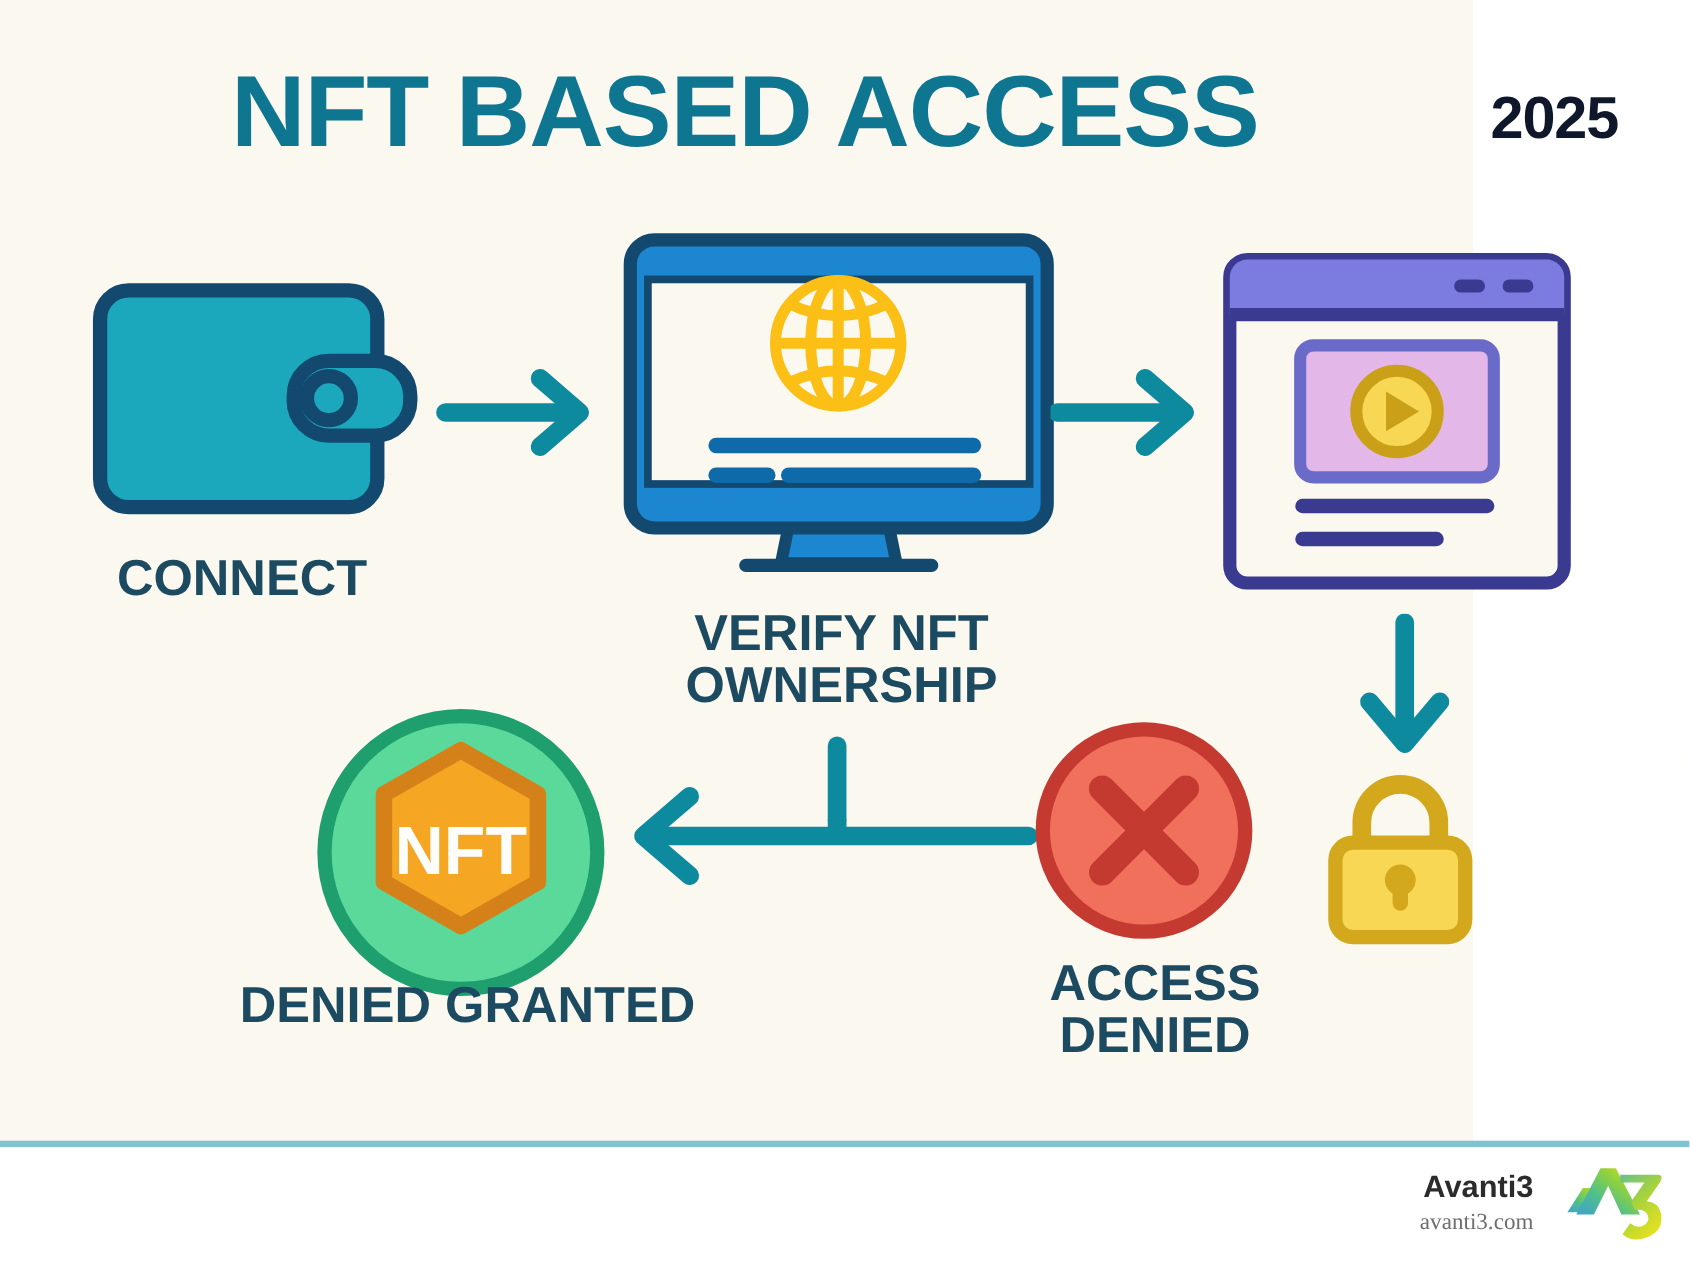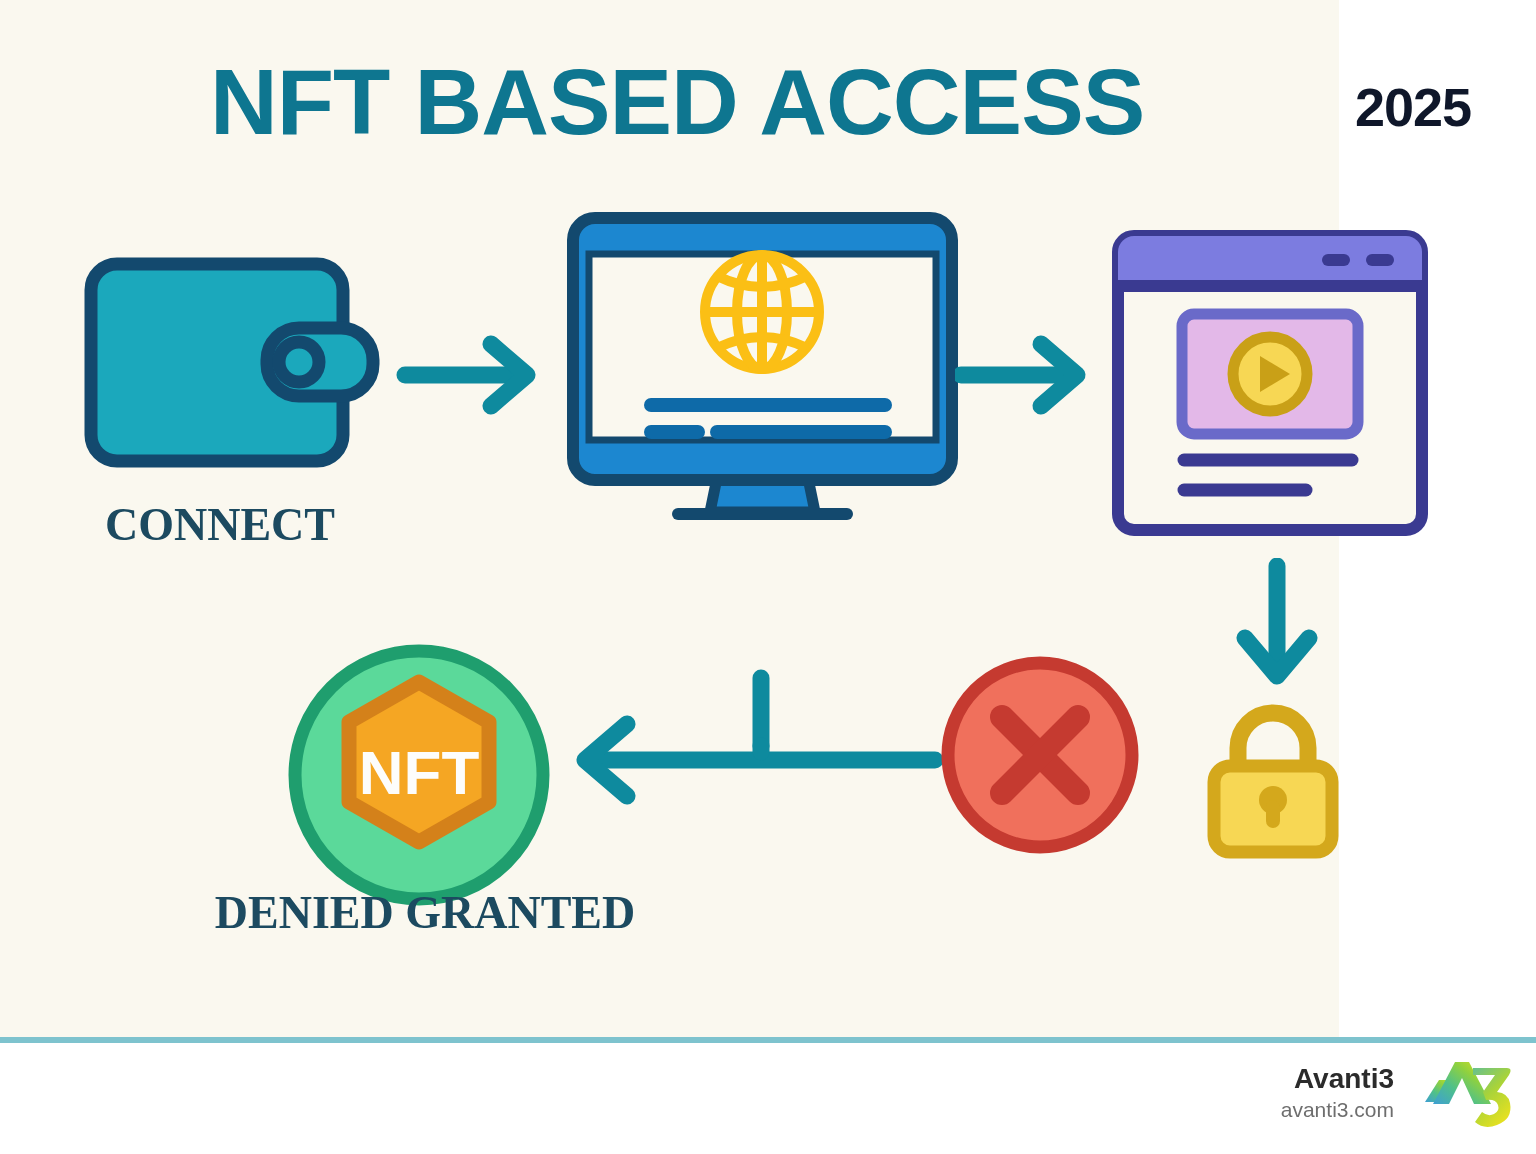--- a/index.html
+++ b/index.html
@@ -68,21 +68,20 @@
   }
 
   
   .label {
     position: absolute;
     color: #1c4a60;
     font-weight: 700;
     line-height: 1.02;
     text-align: center;
     letter-spacing: 0px;
-    font-family: Liberation Serif, serif;
   }
   #label-connect-wallet {
     left: 40px;
     top: 502px;
     width: 360px;
     font-size: 46px;
   }
   #label-verify-nft {
     left: 530px;
     top: 552px;
@@ -129,20 +128,21 @@
     text-align: right;
   }
   .brand-url {
     position: absolute;
     right: 142px;
     top: 1098px;
     font-size: 21px;
     font-weight: 400;
     color: #6e6e6e;
     text-align: right;
+    font-family: Liberation Serif, serif;
   }
   #brand-logo {
     position: absolute;
     left: 1423px;
     top: 1058px;
     width: 92px;
     height: 80px;
   }
 </style>
 </head>
@@ -193,20 +193,24 @@
           <path d="M152 138 Q197 116 242 138"></path>
         </g>
 
         <g stroke="#0e6aa8" stroke-linecap="round" fill="none">
           <line x1="86" y1="195" x2="320" y2="195" stroke-width="14"></line>
           <line x1="86" y1="222" x2="133" y2="222" stroke-width="14"></line>
           <line x1="152" y1="222" x2="320" y2="222" stroke-width="14"></line>
         </g>
       </svg>
     </div>
+    <div class="label" id="label-verify-nft">
+      <div>VERIFY NFT</div>
+      <div>OWNERSHIP</div>
+    </div>
 
     <div class="connector" id="arrow-monitor-to-browser">
       <svg viewBox="0 0 140 90" width="140" height="90">
         <g stroke="#0e8a9e" stroke-width="17" stroke-linecap="round" stroke-linejoin="round" fill="none">
           <line x1="6" y1="45" x2="115" y2="45"></line>
           <polyline points="86,14 122,45 86,76"></polyline>
         </g>
       </svg>
     </div>
 
@@ -273,20 +277,24 @@
     <div class="label" id="label-access-granted">DENIED GRANTED</div>
 
     <div class="icon-box" id="denied-icon-box">
       <svg viewBox="0 0 200 200" width="200" height="200">
         <circle cx="100" cy="100" r="92" fill="#f0705c" stroke="#c53a30" stroke-width="13"></circle>
         <g stroke="#c53a30" stroke-width="24" stroke-linecap="round">
           <line x1="62" y1="62" x2="138" y2="138"></line>
           <line x1="138" y1="62" x2="62" y2="138"></line>
         </g>
       </svg>
+    </div>
+    <div class="label" id="label-access-denied">
+      <div>ACCESS</div>
+      <div>DENIED</div>
     </div>
 
   </div>
 
   <div class="divider"></div>
 
   <div class="footer"></div>
   <div class="brand-name">Avanti3</div>
   <div class="brand-url">avanti3.com</div>
   <div id="brand-logo">

